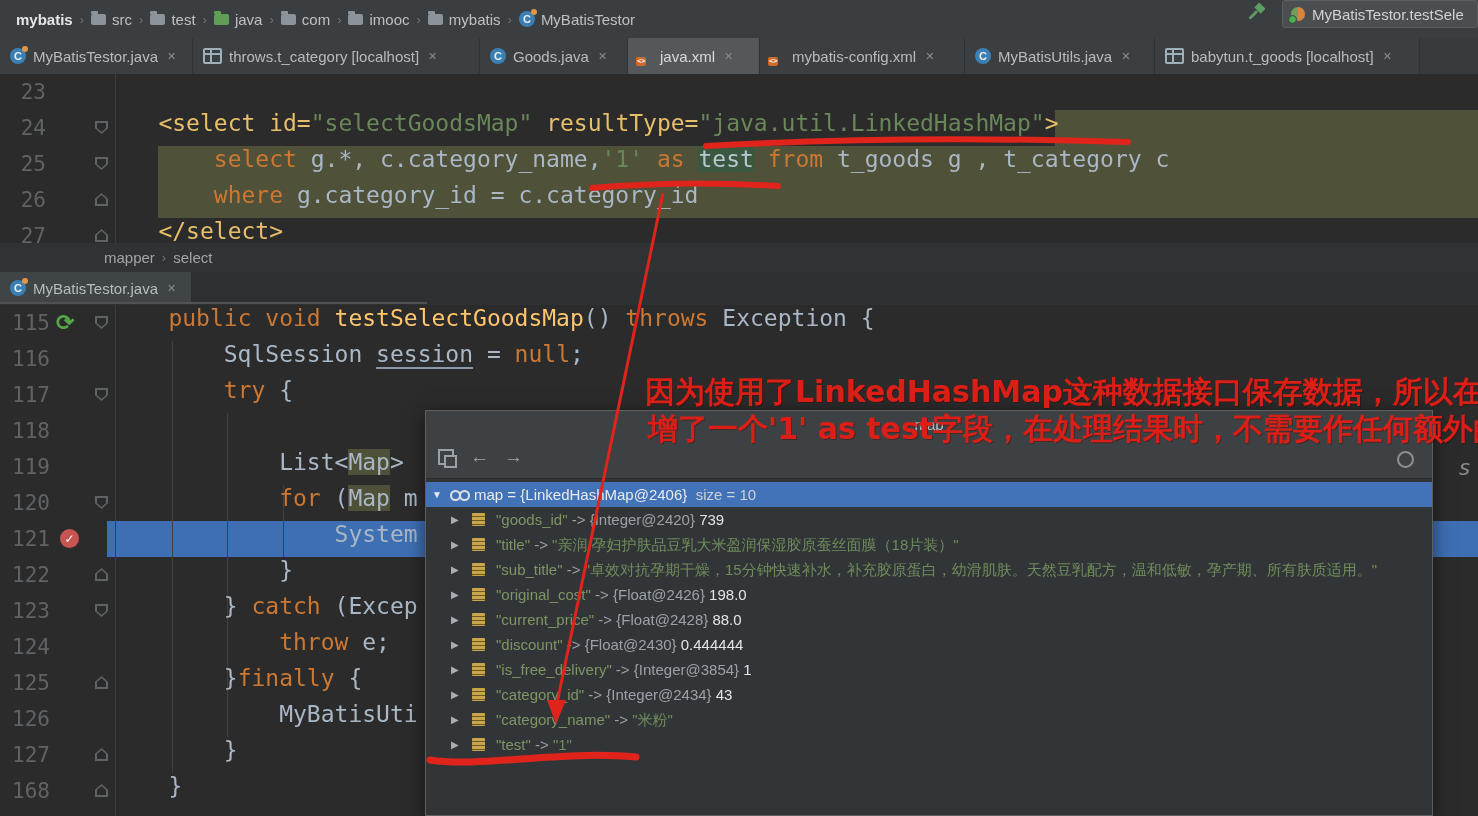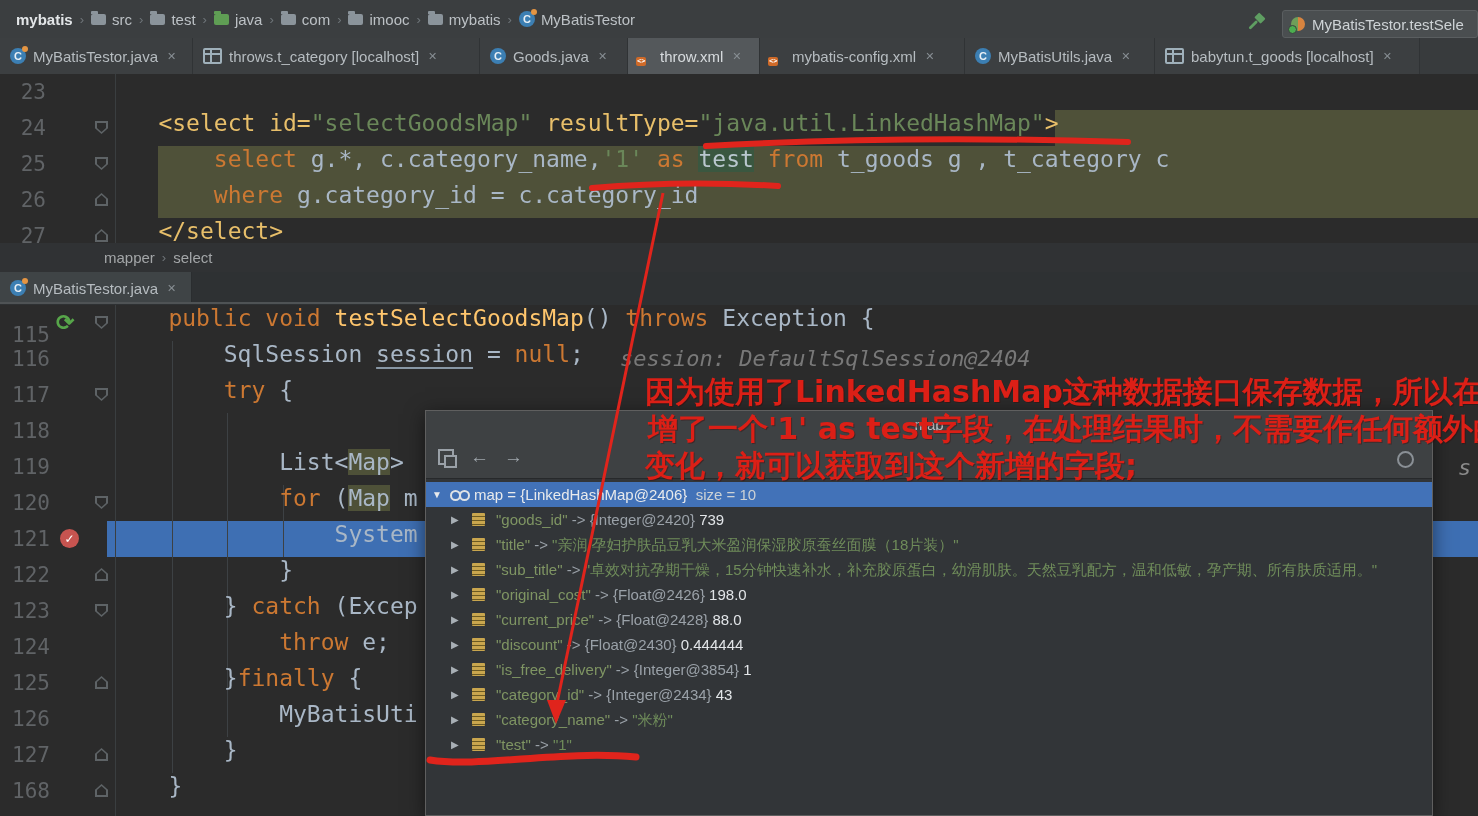--- a/index.html
+++ b/index.html
@@ -17,21 +17,21 @@
   .cicon{width:16px;height:16px;border-radius:50%;background:#3c7fb3;color:#e8f0f6;font-size:11px;font-weight:bold;
          display:flex;align-items:center;justify-content:center;position:relative;flex:0 0 auto;}
   .cicon.dot:after{content:"";position:absolute;top:-2px;right:-2px;width:6px;height:6px;border-radius:50%;background:#e49543;}
   .ticon{width:15px;height:12px;border:2px solid #9fb0ba;border-radius:2px;position:relative;flex:0 0 auto;}
   .ticon:before{content:"";position:absolute;left:0;right:0;top:3px;height:2px;background:#9fb0ba;}
   .ticon:after{content:"";position:absolute;top:0;bottom:0;left:5px;width:2px;background:#9fb0ba;}
   .xicon{width:13px;height:15px;background:#b4bcc2;clip-path:polygon(0 0,68% 0,100% 28%,100% 100%,0 100%);position:relative;flex:0 0 auto;}
   .xwrap{position:relative;width:15px;height:16px;flex:0 0 auto;}
   .xbadge{position:absolute;left:-2px;bottom:-2px;background:#cf6a28;color:#fff;font:bold 7px "DejaVu Sans Mono",monospace;
           padding:1px 1px;border-radius:2px;line-height:7px;}
-  #topbar-right{position:absolute;right:0;top:0;height:38px;display:flex;align-items:flex-end;}
+  #topbar-right{position:absolute;right:0;top:0;height:38px;display:flex;align-items:flex-start;}
   #hammer{margin-right:14px;}
   #runbox{width:196px;height:28px;background:#4a4e50;border:1px solid #5a5e60;border-radius:3px;
           display:flex;align-items:center;gap:7px;padding-left:8px;box-sizing:border-box;color:#ced3d6;font-size:15px;white-space:nowrap;overflow:hidden;}
   .junit{width:14px;height:14px;border-radius:50%;background:conic-gradient(#d8843f 0 50%,#6f9f58 50% 100%);position:relative;flex:0 0 auto;}
   .junit:after{content:"";position:absolute;left:-3px;bottom:-3px;width:7px;height:7px;border-radius:50%;background:#4cae50;border:1px solid #3b3e40;}
   
   #tabbar1{position:absolute;left:0;top:38px;width:1478px;height:36px;background:#383b3d;display:flex;}
   .tab{height:36px;display:flex;align-items:center;gap:7px;padding:0 10px;box-sizing:border-box;
        border-right:1px solid #303335;color:#b6bcc0;font-size:15px;white-space:nowrap;overflow:hidden;background:#3c3f41;cursor:default;}
   .tab.active{background:#54585b;color:#d7dbde;}
@@ -170,21 +170,21 @@
       <span>throws.t_category [localhost]</span>
       <span class="x">✕</span>
     </div>
     <div class="tab" style="width:148px">
       <span class="cicon">C</span>
       <span>Goods.java</span>
       <span class="x">✕</span>
     </div>
     <div class="tab active" style="width:132px">
       <span class="xwrap"><span class="xicon"></span><span class="xbadge">&lt;&gt;</span></span>
-      <span>throw.xml</span>
+      <span>java.xml</span>
       <span class="x">✕</span>
     </div>
     <div class="tab" style="width:205px">
       <span class="xwrap"><span class="xicon"></span><span class="xbadge">&lt;&gt;</span></span>
       <span>mybatis-config.xml</span>
       <span class="x">✕</span>
     </div>
     <div class="tab" style="width:190px">
       <span class="cicon">C</span>
       <span>MyBatisUtils.java</span>
@@ -232,21 +232,21 @@
     <div id="strip2-line"></div>
   </div>
 
   <div class="editor" id="editor2">
     <div class="exec-line" style="top:216px"></div>
     <div class="gutline"></div>
     <div class="guide" style="left:172px;top:36px;height:432px"></div>
     <div class="guide" style="left:227px;top:108px;height:324px"></div>
     <div class="guide" style="left:283px;top:180px;height:72px"></div>
 
-    <div class="ln" style="top:12px">115</div>
+    <div class="ln" style="top:0">115</div>
     <div class="ln" style="top:36px">116</div>
     <div class="ln" style="top:72px">117</div>
     <div class="ln" style="top:108px">118</div>
     <div class="ln" style="top:144px">119</div>
     <div class="ln" style="top:180px">120</div>
     <div class="ln" style="top:216px">121</div>
     <div class="ln" style="top:252px">122</div>
     <div class="ln" style="top:288px">123</div>
     <div class="ln" style="top:324px">124</div>
     <div class="ln" style="top:360px">125</div>
@@ -273,21 +273,20 @@
     <div class="cl" style="top:180px"><span class="tok-id">            </span><span class="tok-kw">for </span><span class="tok-id">(</span><span class="tok-us">Map</span><span class="tok-id"> m</span></div>
     <div class="cl" style="top:216px"><span class="tok-id">                System</span></div>
     <div class="cl" style="top:252px"><span class="tok-id">            }</span></div>
     <div class="cl" style="top:288px"><span class="tok-id">        } </span><span class="tok-kw">catch </span><span class="tok-id">(Excep</span></div>
     <div class="cl" style="top:324px"><span class="tok-id">            </span><span class="tok-kw">throw </span><span class="tok-id">e;</span></div>
     <div class="cl" style="top:360px"><span class="tok-id">        }</span><span class="tok-kw">finally </span><span class="tok-id">{</span></div>
     <div class="cl" style="top:396px"><span class="tok-id">            MyBatisUti</span></div>
     <div class="cl" style="top:432px"><span class="tok-id">        }</span></div>
     <div class="cl" style="top:468px"><span class="tok-id">    }</span></div>
 
-    <span class="hint" style="left:620px;top:36px">session: DefaultSqlSession@2404</span>
     <span class="edge-hint" style="left:1458px;top:150px">s</span>
   </div>
 
   <div id="popup">
     <div id="popup-header">
       <div id="popup-title">map</div>
       <span id="icon-frames"></span>
       <span class="pt-icon" style="left:44px;top:36px">←</span>
       <span class="pt-icon" style="left:78px;top:36px">→</span>
       <span id="icon-ring"></span>
@@ -347,21 +346,20 @@
     <div class="prow" style="top:321px">
       <span class="tri">▶</span>
       <span class="sicon"></span>
       <span class="ptext"><span class="tok-key">"test"</span><span class="tok-gr"> -&gt; </span><span class="tok-sv">"1"</span></span>
     </div>
   </div>
 
   <div id="annos">
     <div class="redtext" style="left:645px;top:372px">因为使用了LinkedHashMap这种数据接口保存数据，所以在新</div>
     <div class="redtext" style="left:648px;top:409px">增了一个'1' as test字段，在处理结果时，不需要作任何额外的</div>
-    <div class="redtext" style="left:645px;top:446px">变化，就可以获取到这个新增的字段;</div>
   </div>
   <svg id="overlay-svg" width="1478" height="816">
     <path d="M706,146 Q900,135 1128,142" stroke="#e0241c" stroke-width="6" fill="none" stroke-linecap="round"></path>
     <path d="M592,188 Q683,180 778,186" stroke="#e0241c" stroke-width="6" fill="none" stroke-linecap="round"></path>
     <path d="M430,760 C480,768 560,750 636,757" stroke="#e0241c" stroke-width="7" fill="none" stroke-linecap="round"></path>
     <line x1="663" y1="193" x2="556" y2="708" stroke="#e0241c" stroke-width="3"></line>
     <polygon points="547,700 566,700 556,724" fill="#e0241c"></polygon>
   </svg>
 
 </div>

